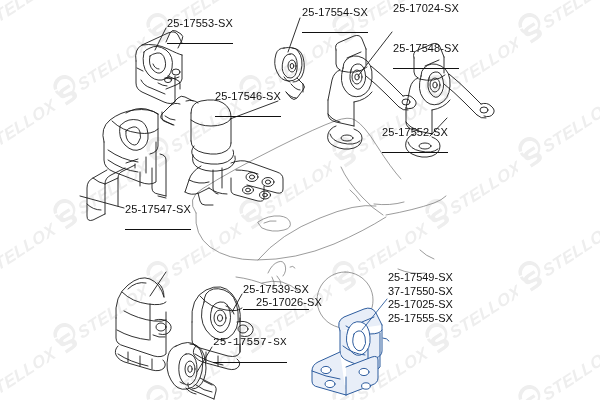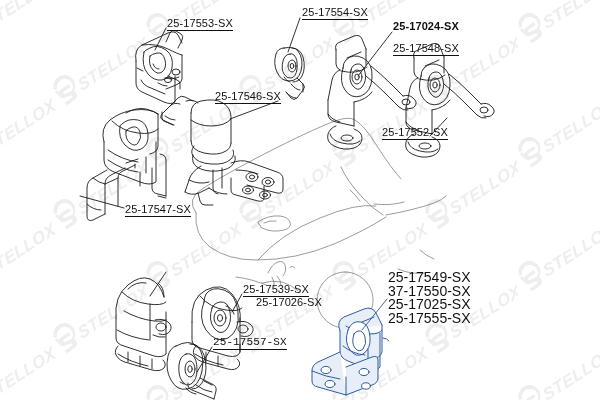--- a/index.html
+++ b/index.html
@@ -14,22 +14,22 @@
   .layer{position:absolute;left:0;top:0;width:600px;height:400px;}
   svg{display:block;}
   .lbl{
     position:absolute;
     font-size:11px;
     color:#111111;
     white-space:nowrap;
     letter-spacing:.1px;
     line-height:13px;
   }
-  .lbl.u{border-bottom:1px solid #111;padding-bottom:0;}
-  .grp{position:absolute;font-size:14px;line-height:13.5px;white-space:nowrap;color:#111;}
+  .lbl.u{border-bottom:1px solid #111;padding-bottom:13px;}
+  .grp{position:absolute;font-size:11px;line-height:13.5px;white-space:nowrap;color:#111;}
   .grp .row{display:block;}
   .grp .rule{border-top:1px solid #3a3a3a;margin:1px 0 1px 0;height:0;width:100%;}
 </style>
 </head>
 <body>
 
 <div id="stage">
 
   <svg class="layer" width="600" height="400" viewBox="0 0 600 400" aria-hidden="true">
     <defs>
@@ -302,21 +302,21 @@
     </g>
     <g fill="none" stroke="#2d5c9e" stroke-width="0.9" stroke-linecap="round">
       <path d="M387 299 L362 330"></path>
     </g>
   </svg>
 
   <div class="layer" id="labelLayer">
       <div class="lbl u" style="left: 167px; top: 17px;">25-17553-SX</div>
       <div class="lbl u" style="left: 302px; top: 6px;">25-17554-SX</div>
       <div class="lbl u" style="left: 393px; top: 6px; margin-top: 36px;">25-17548-SX</div>
-      <div class="lbl" style="left: 393px; top: 20px; font-weight: bold;">25-17024-SX</div>
+      <div class="lbl" style="left: 393px; top: 2px;">25-17024-SX</div>
       <div class="lbl u" style="left: 215px; top: 90px;">25-17546-SX</div>
       <div class="lbl u" style="left: 366px; top: 126px; margin-left: 16px;">25-17552-SX</div>
       <div class="lbl u" style="left: 125px; top: 203px;">25-17547-SX</div>
       <div class="lbl u" style="left: 243px; top: 283px;">25-17539-SX</div>
       <div class="lbl" style="left: 243px; top: 296px; margin-left: 13px;">25-17026-SX</div>
       <div class="lbl u" style="left: 213px; top: 336px; font-family: Liberation Mono, monospace;">25-17557-SX</div>
       <div class="grp" style="left: 388px; top: 271px;"><span class="row blue">25-17549-SX</span><span class="row">37-17550-SX</span><span class="rule"></span><span class="row">25-17025-SX</span><span class="row">25-17555-SX</span></div>
     </div>
 
 </div>

